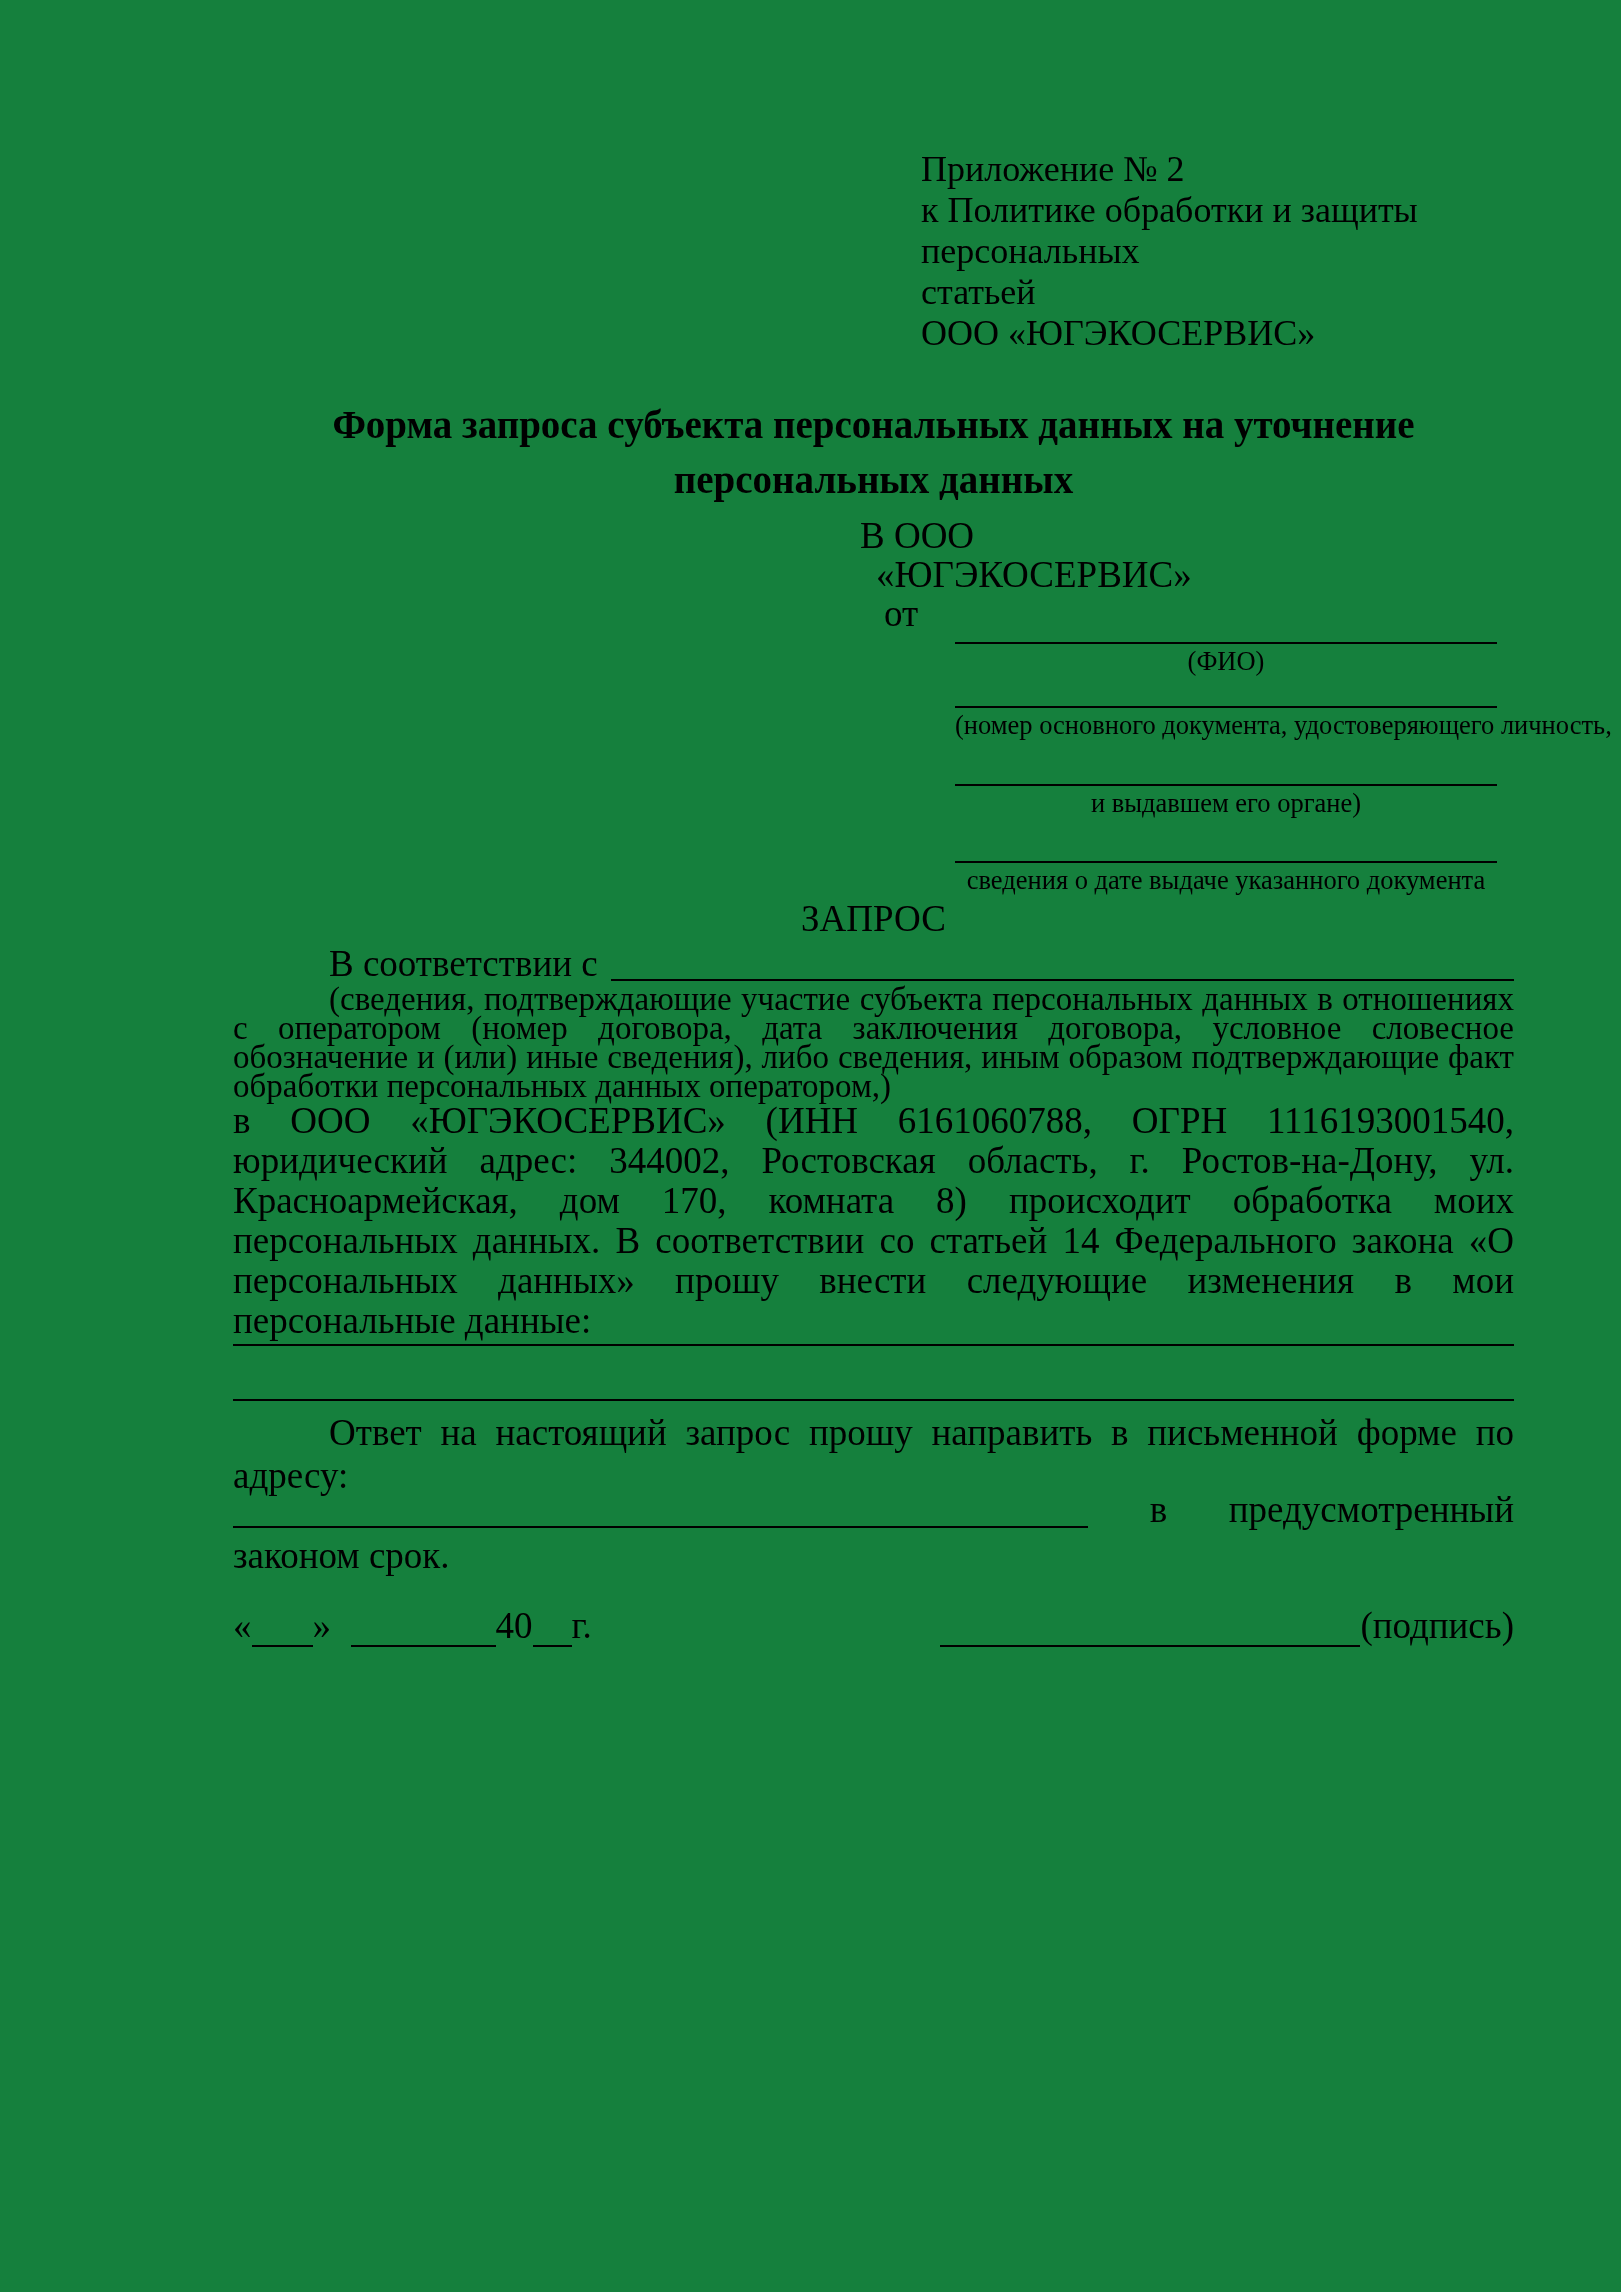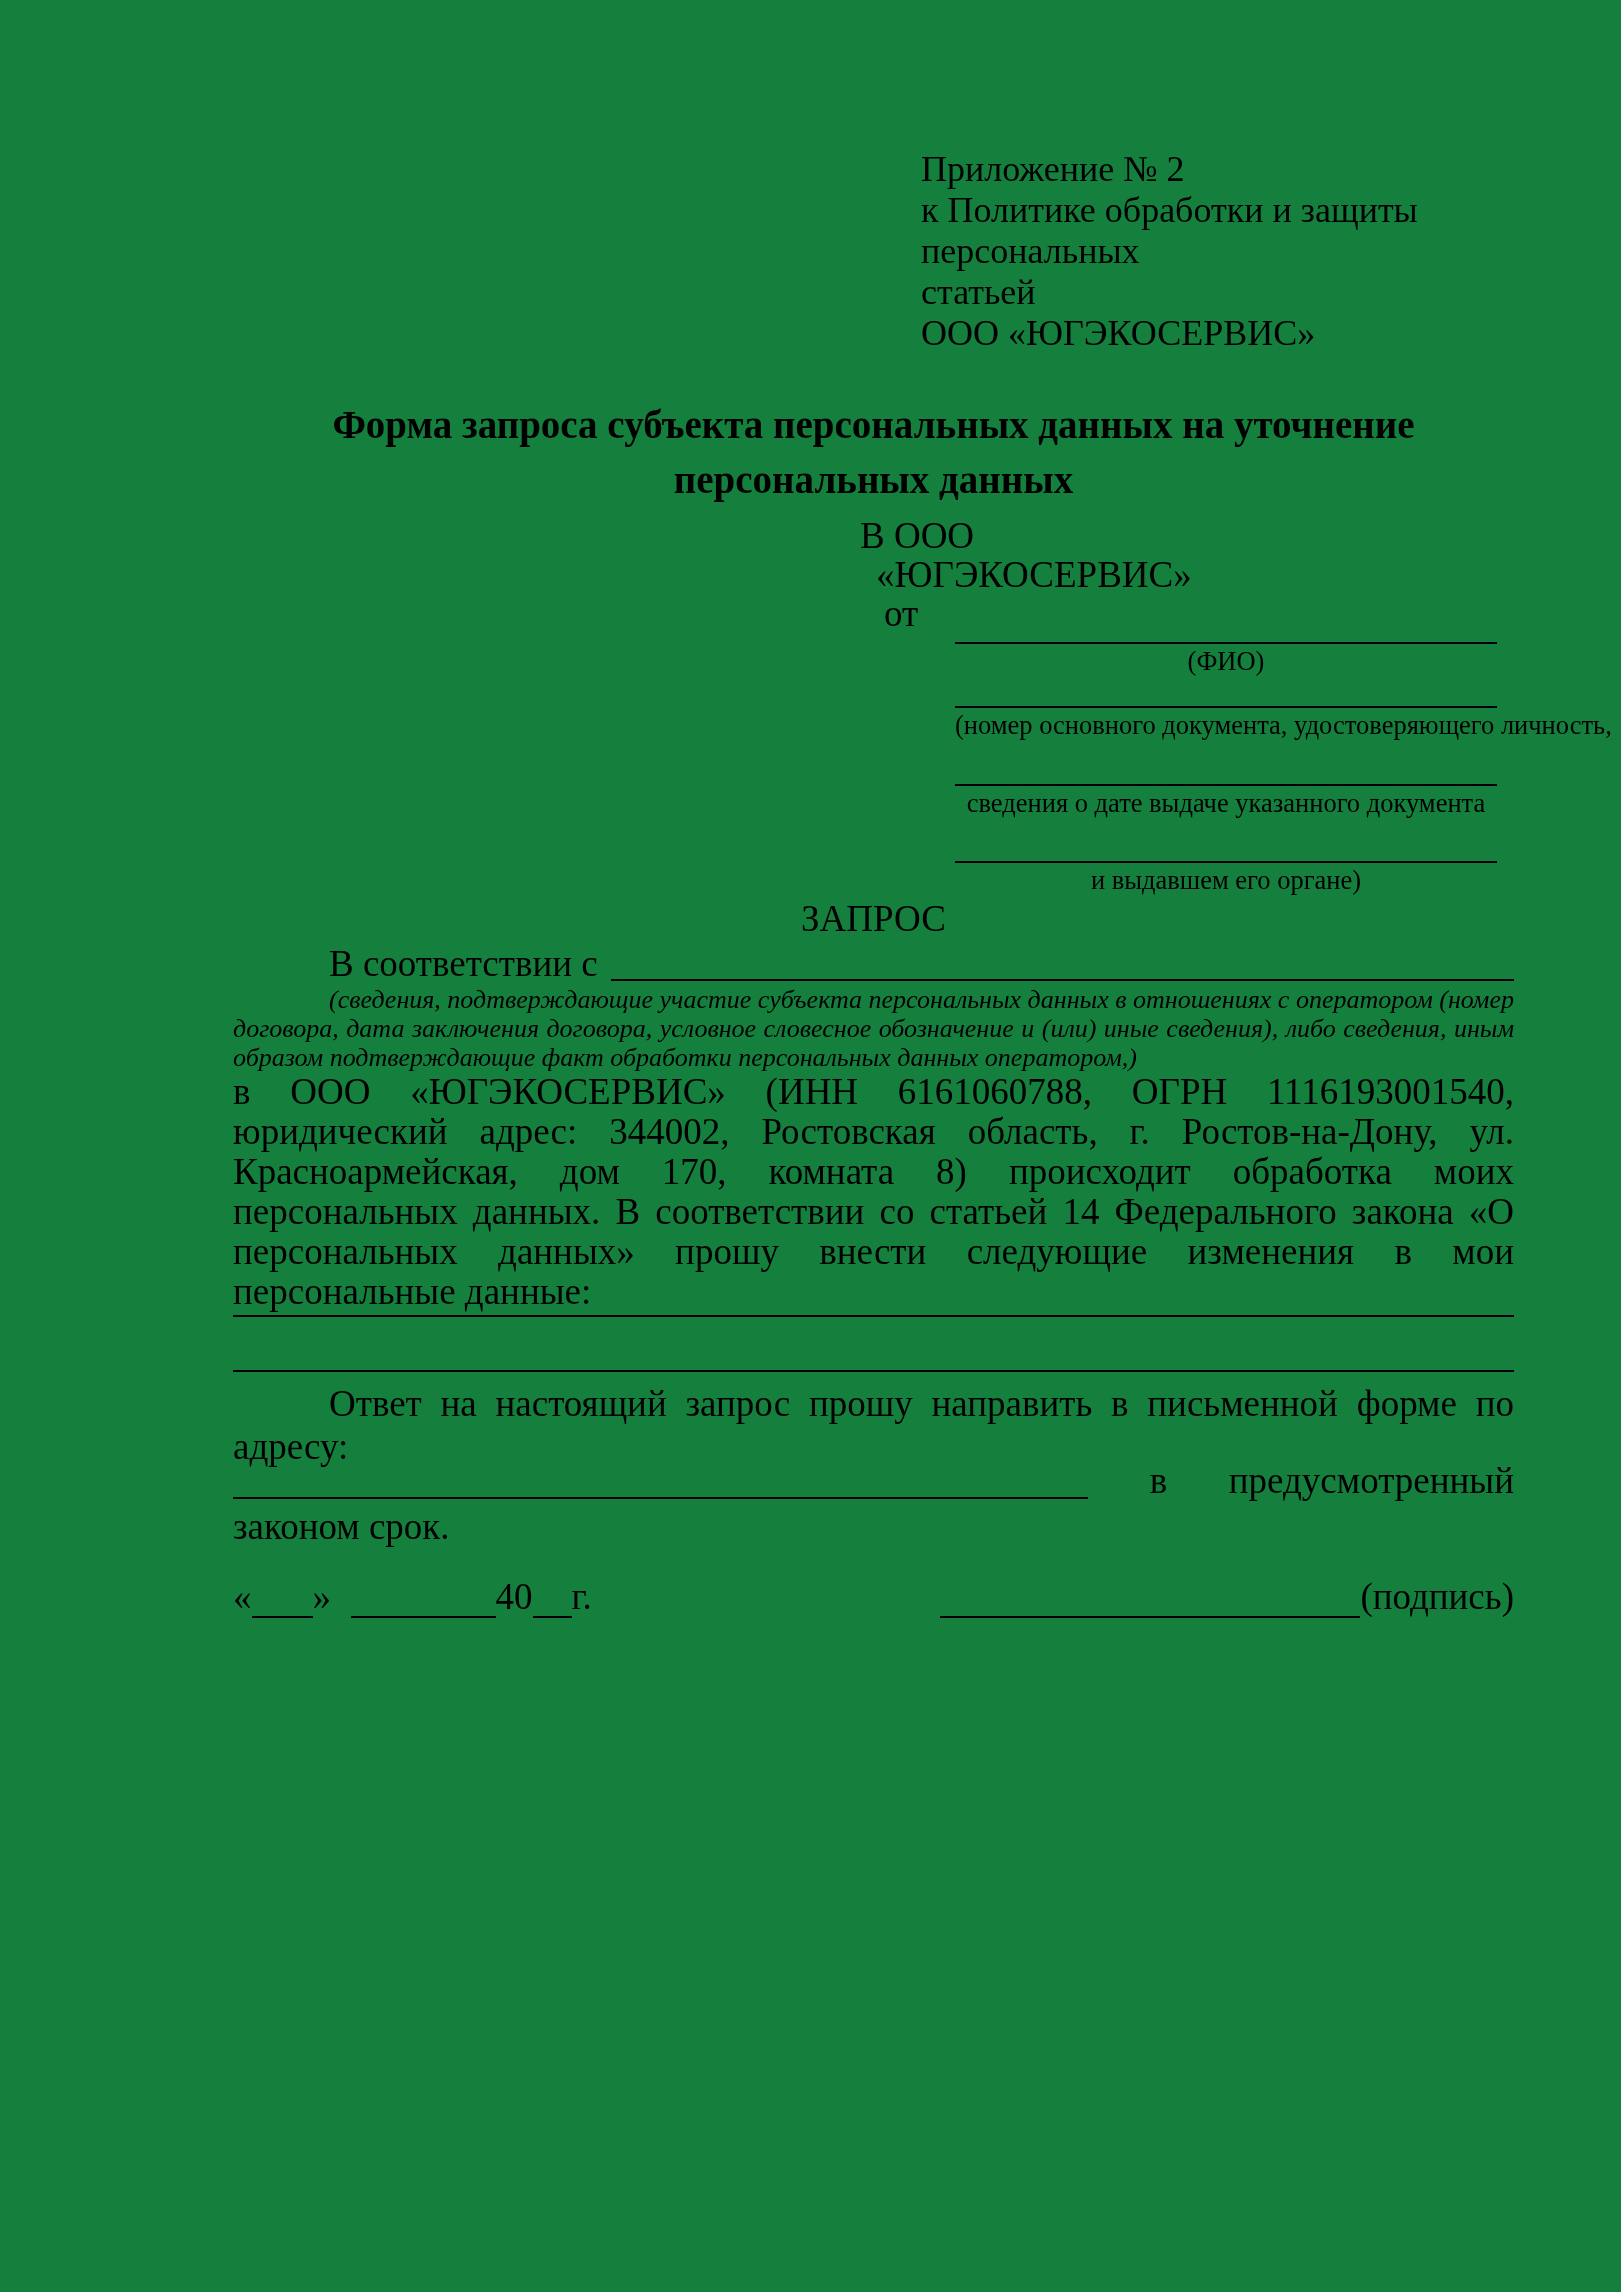--- a/index.html
+++ b/index.html
@@ -44,25 +44,24 @@
   .afield.f1 { margin-top: 0; }
   .afield.f2 { margin-top: 21.6px; }
   .afield.f3 { margin-top: 35px; }
   .afield.f4 { margin-top: 35px; }
   
   .request-heading { margin-top: 3.9px; text-align: center; font-size: 37px; line-height: 39px; }
   .intro-row { display: flex; align-items: flex-end; margin-top: 3.9px; height: 43px; font-size: 37px; }
   .intro-row .intro-label { padding-left: 96px; white-space: nowrap; }
   .intro-row .fill-rest { flex: 1; border-bottom: 2.9px solid #000; margin-left: 13.7px; margin-bottom: 3.9px; }
   .note {
-    font-size: 26px;
+    font-size: 33px;
     line-height: 29px;
     text-align: justify;
     text-indent: 96px;
-    font-style: italic;
   }
   .body-par {
     font-size: 37px;
     line-height: 40px;
     text-align: justify;
   }
   .blank-line { border-bottom: 2.9px solid #000; }
   .blank-line.b1 { height: 2.9px; }
   .blank-line.b2 { height: 0; margin-top: 53px; }
   .reply-1 {
@@ -120,27 +119,27 @@
     <div class="addr-3">от</div>
 
     <div class="afield f1">
       <div class="fill"></div>
       <div class="caption">(ФИО)</div>
     </div>
     <div class="afield f2">
       <div class="fill"></div>
       <div class="caption">(номер основного документа, удостоверяющего личность,</div>
     </div>
+    <div class="afield f4">
+      <div class="fill"></div>
+      <div class="caption">и выдавшем его органе)</div>
+    </div>
     <div class="afield f3">
       <div class="fill"></div>
       <div class="caption">сведения о дате выдаче указанного документа</div>
-    </div>
-    <div class="afield f4">
-      <div class="fill"></div>
-      <div class="caption">и выдавшем его органе)</div>
     </div>
   </div>
 
   <div class="request-heading">ЗАПРОС</div>
 
   <div class="intro-row">
     <span class="intro-label">В соответствии с</span>
     <span class="fill-rest"></span>
   </div>
 

